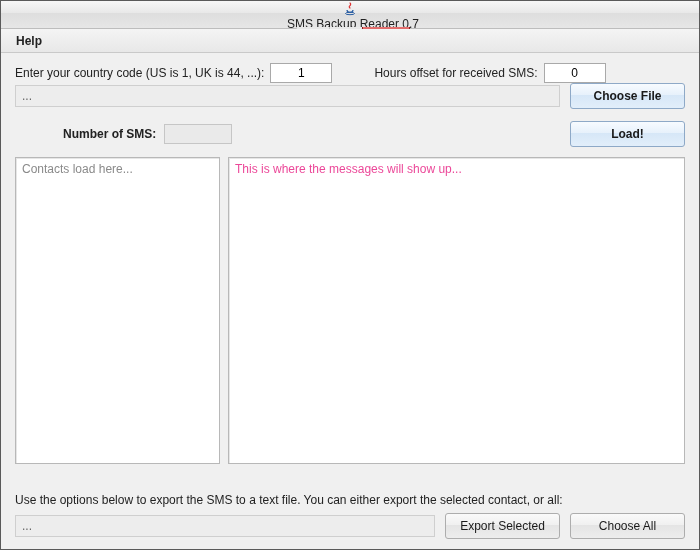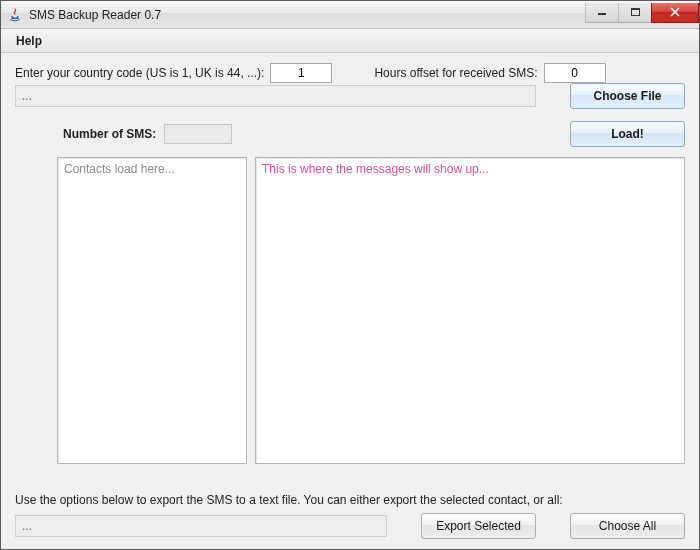--- a/index.html
+++ b/index.html
@@ -19,20 +19,21 @@
     box-shadow: 0 2px 10px rgba(0,0,0,0.3);
   }
   
   .titlebar {
     height: 28px;
     background: linear-gradient(to bottom, #f7f7f7 0%, #e8e8e8 45%, #dedede 46%, #e6e6e6 100%);
     border-bottom: 1px solid #bdbdbd;
     display: flex;
     align-items: center;
     padding-left: 6px;
+    flex-direction: column;
   }
   .java-icon {
     width: 16px; height: 16px;
     margin-right: 6px;
     display:inline-flex;align-items:center;justify-content:center;
   }
   .java-icon svg { width:16px;height:16px; }
   .title-text { color:#222; font-size:12px; flex: 0 0 auto;}
   .spacer { flex:1; }
   .win-controls { display:flex; height:20px; margin-top:-4px; margin-right:0; }
@@ -102,21 +103,20 @@
     height:26px;
     background:linear-gradient(to bottom,#f7fbff 0%, #e7f1fb 45%, #d6e7f7 46%, #e2eefa 100%);
     border:1px solid #8ea9c7;
     border-radius:3px;
     font-size:12px;
     font-weight:bold;
     color:#1a1a1a;
     cursor:default;
     display:flex;align-items:center;justify-content:center;
     padding:0 10px;
-    margin-left:24px;
   }
   .btn.gray {
     background:linear-gradient(to bottom,#fafafa 0%, #f0f0f0 45%, #e4e4e4 46%, #ededed 100%);
     border:1px solid #adadad;
     font-weight:normal;
   }
   .sms-row { display:flex; align-items:center; margin-bottom:10px;}
   .sms-count-box {
     width:68px;height:20px;
     background:#eaeaea;
@@ -126,21 +126,21 @@
   .panels { display:flex; gap:8px; flex:1; min-height:0; margin-bottom:10px;}
   .panel {
     background:#fff;
     border:1px solid #b8b8b8;
     box-shadow: inset 1px 1px 0 #e6e6e6;
     font-size:12px;
     color:#8a8a8a;
     padding:4px 6px;
     overflow:auto;
   }
-  .panel.contacts { width:190px;margin-left:42px;}
+  .panel.contacts { width:205px;}
   .panel.messages { flex:1; color:#ec4899;}
   .export-section{ margin-top:auto; }
   .export-label{ font-size:12px; margin:19px 0 6px 0; }
   .export-row { display:flex; gap:10px; align-items:center;}
   .export-row .file-path{ flex:1; }
   .bold{font-weight:bold;padding-left:48px;}
 </style>
 </head>
 <body>
 

